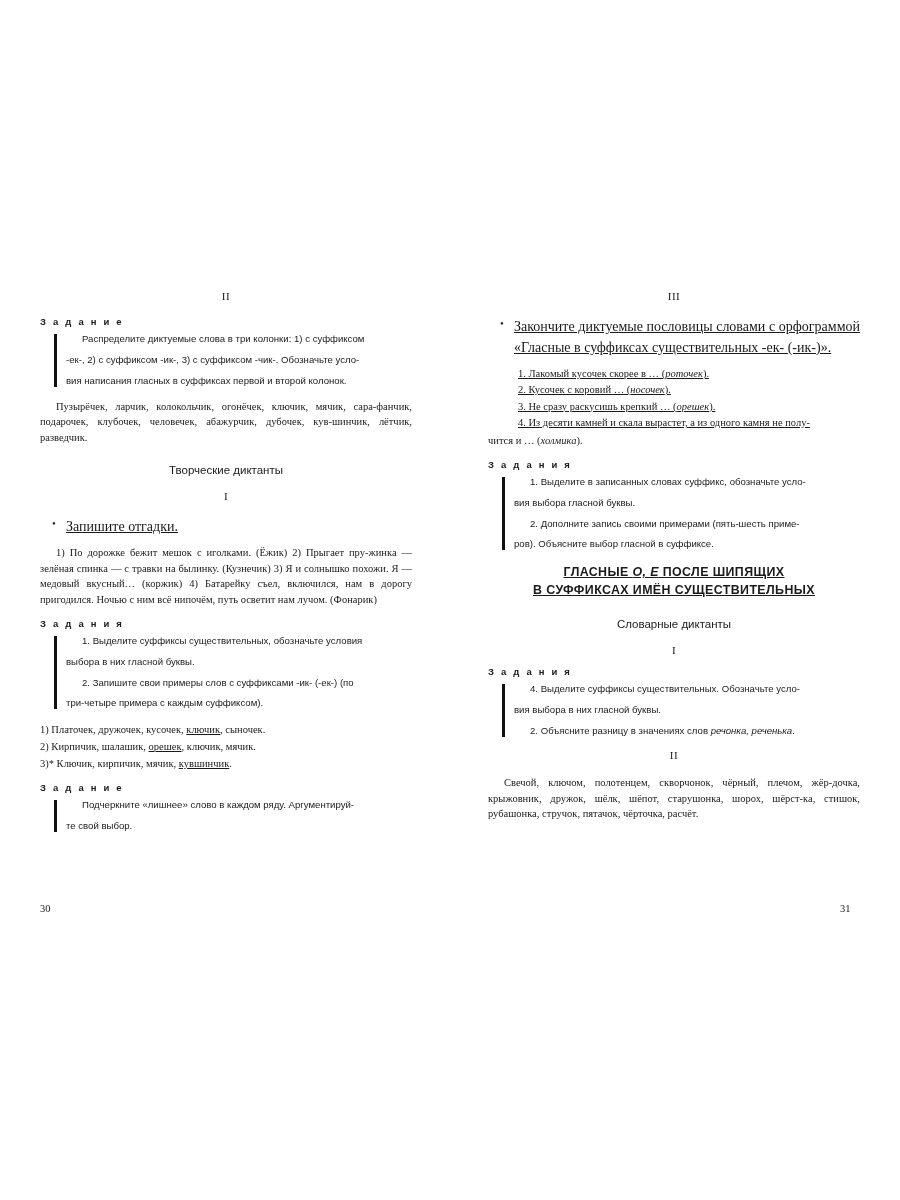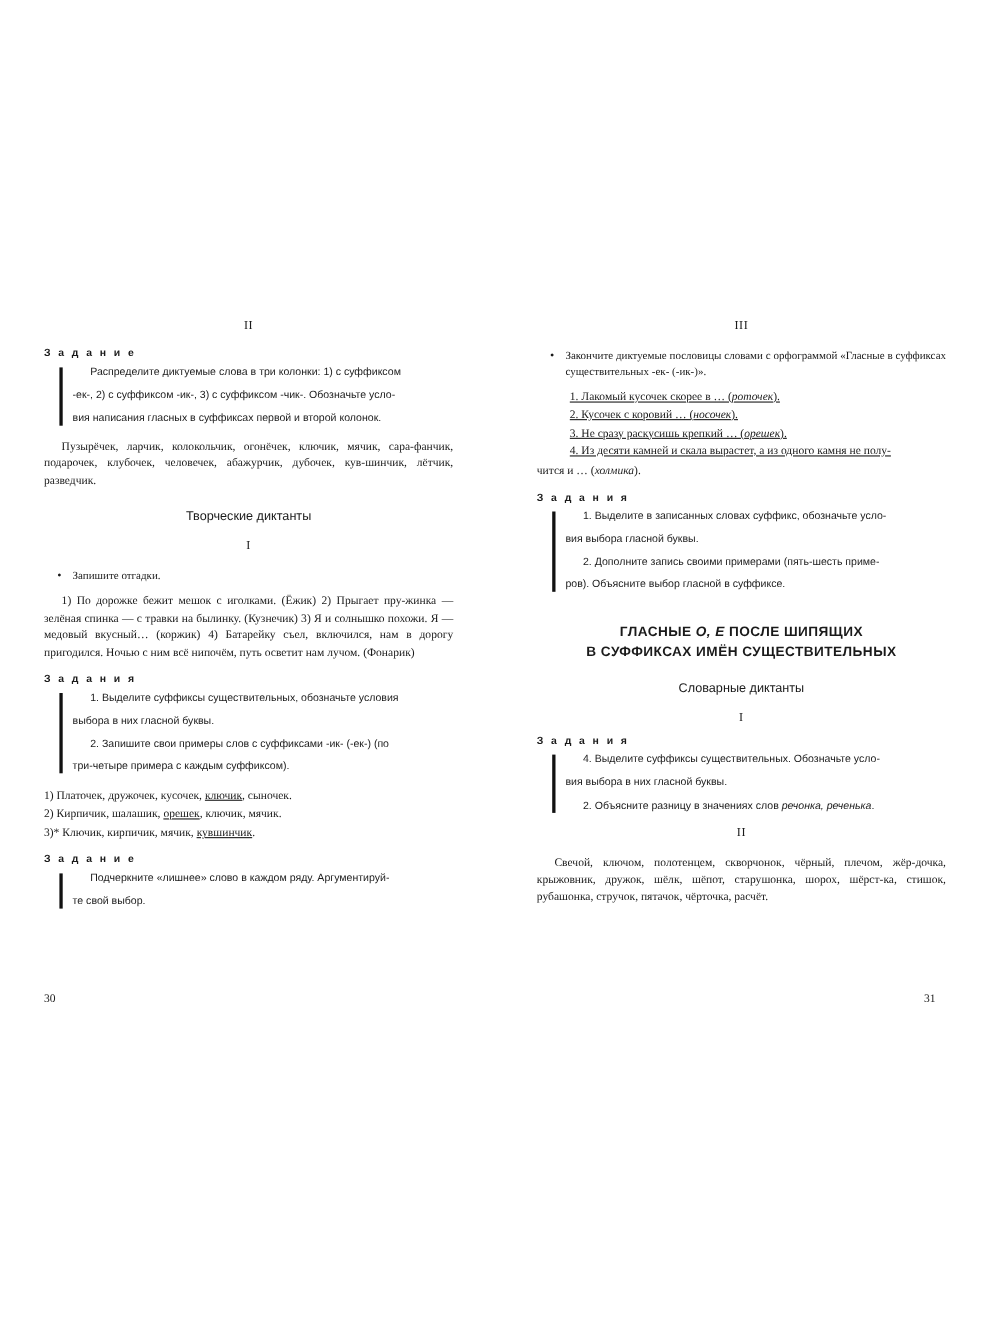--- a/index.html
+++ b/index.html
@@ -70,26 +70,27 @@
 
   .body-text {
     font-size: 10.5px;
     line-height: 1.5;
     text-align: justify;
     margin: 8px 0 10px 0;
   }
   .body-text.indent-first { text-indent: 16px; }
 
   .bullet-line {
-    font-size: 10px;
+    font-size: 14px;
     line-height: 1.5;
     text-align: justify;
     margin: 6px 0 8px 0;
     padding-left: 26px;
     position: relative;
+    text-decoration: underline;
   }
   .bullet-line::before {
     content: "\2022";
     position: absolute;
     left: 12px;
     top: -1px;
     font-size: 11px;
   }
 
   .section-title {
@@ -99,21 +100,22 @@
     font-size: 11.5px;
     margin: 18px 0 14px 0;
   }
   .big-heading {
     text-align: center;
     font-family: "Liberation Sans", sans-serif;
     font-weight: bold;
     font-size: 12.4px;
     line-height: 1.45;
     letter-spacing: 0.4px;
-    margin: 26px 0 16px 0;
+    margin: 12px 0 16px 0;
+    text-decoration: underline;
   }
   .big-heading .ital { font-style: italic; }
 
   .num-list {
     font-size: 10.5px;
     line-height: 1.55;
     margin: 6px 0 10px 0;
     padding-left: 30px;
     text-decoration: underline;
   }

